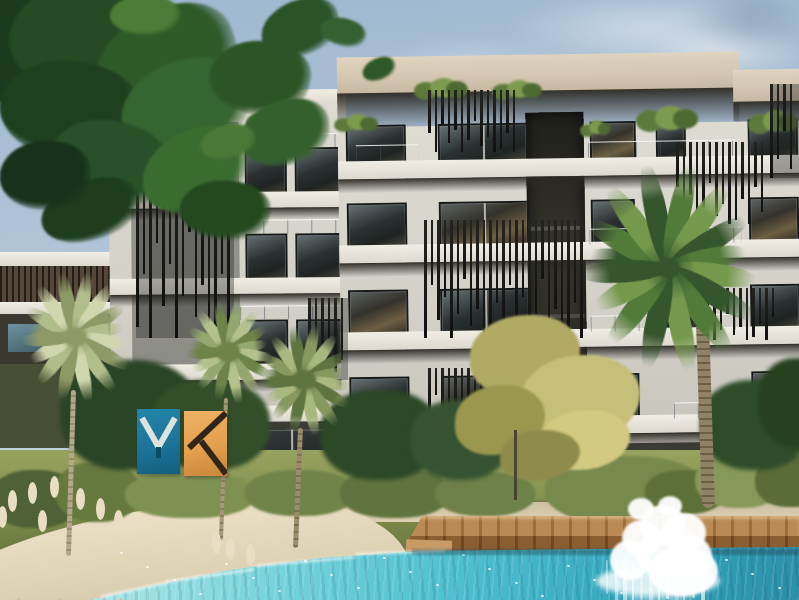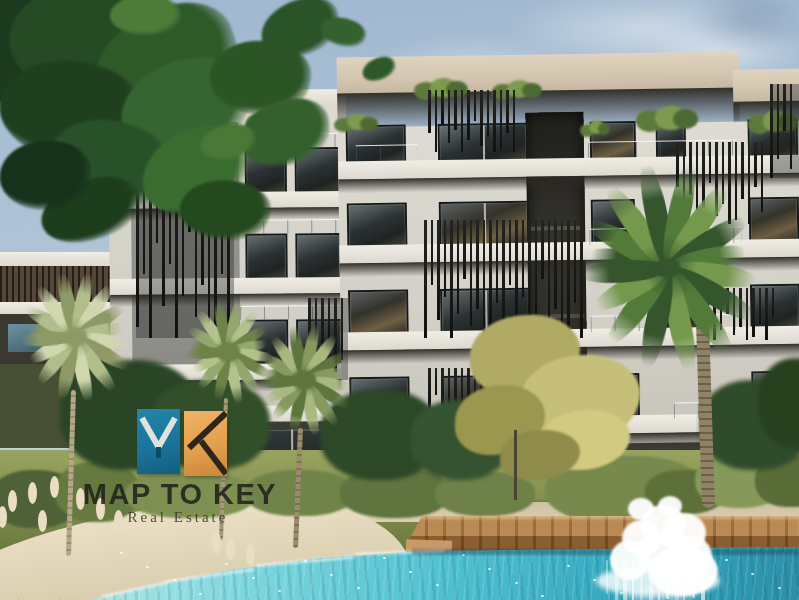--- a/index.html
+++ b/index.html
@@ -204,22 +204,20 @@
       <path d="M5 9 L21.5 38 L38 9" stroke="#dfe3de" stroke-width="6" fill="none"></path>
       <path d="M21.5 38 L21.5 49" stroke="#0d4a63" stroke-width="5" fill="none"></path>
     </svg>
   </div>
   <div class="abs logo-sq" style="left:184px;top:411px;width:43px;height:65px;z-index:60;background:linear-gradient(165deg,#efb266 0%,#e3a04d 55%,#c9853a 100%);">
     <svg width="43" height="65" viewBox="0 0 43 65" style="position:absolute;left:0;top:0;">
       <path d="M42 2 L5 37" stroke="#2f2518" stroke-width="6" fill="none"></path>
       <path d="M17 30 L42 63" stroke="#2f2518" stroke-width="6" fill="none"></path>
     </svg>
   </div>
-  <div id="wm-line1" class="abs" style="z-index:60;">MAP TO KEY</div>
-  <div id="wm-line2" class="abs" style="z-index:60;">Real Estate</div>
 
 <div class="abs screenbk" style="left: 136px; top: 126px; width: 98px; height: 212px; z-index: 12;">
       <div class="rod" style="left: 0px; width: 2.6px; height: 201.4px;"></div>
       <div class="rod" style="left: 6.5px; width: 2.6px; height: 148.4px;"></div>
       <div class="rod" style="left: 13px; width: 2.6px; height: 212px;"></div>
       <div class="rod" style="left: 19.5px; width: 2.6px; height: 116.6px;"></div>
       <div class="rod" style="left: 26px; width: 2.6px; height: 180.2px;"></div>
       <div class="rod" style="left: 32.5px; width: 2.6px; height: 137.8px;"></div>
       <div class="rod" style="left: 39px; width: 2.6px; height: 212px;"></div>
       <div class="rod" style="left: 45.5px; width: 2.6px; height: 169.6px;"></div>

